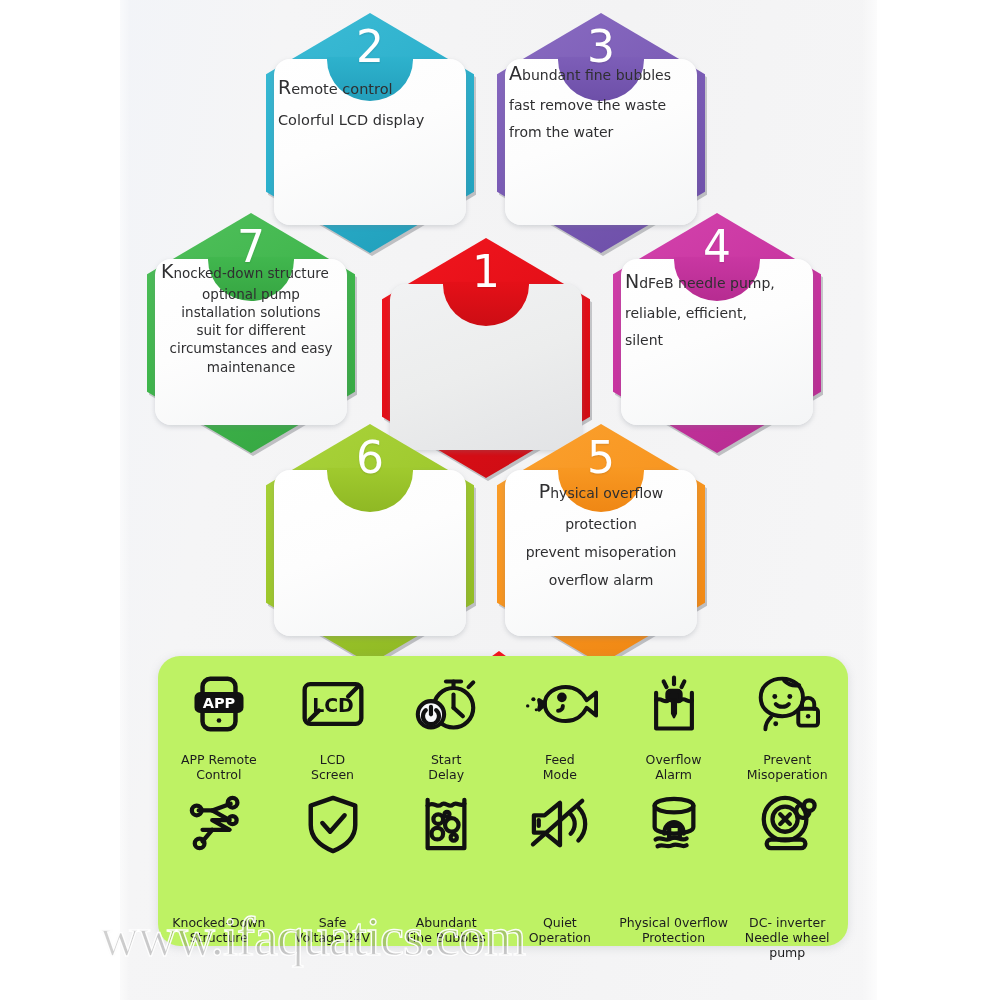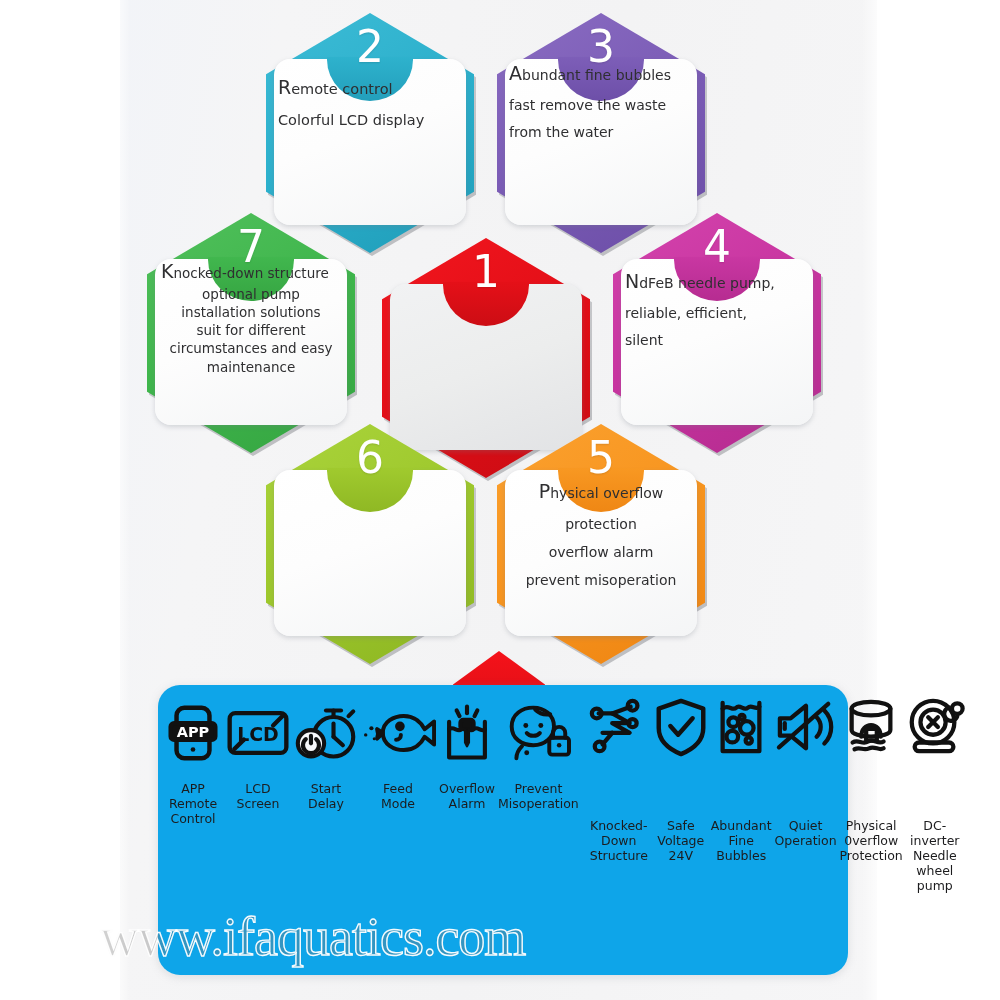--- a/index.html
+++ b/index.html
@@ -80,24 +80,24 @@
     background:linear-gradient(180deg,#f5121a 0%,#e00f16 100%);
   }
   .arrow-notch{
     position:absolute;left:469px;top:689px;width:60px;height:32px;
     border-bottom-left-radius:32px 32px;border-bottom-right-radius:32px 32px;
     background:linear-gradient(180deg,#ee1017 0%,#d80e14 100%);
   }
 
   
   .icon-panel{
-    position:absolute;left:158px;top:685px;width:690px;height:290px;
-    background:#0ea5e9;border-radius:22px;
+    position:absolute;left:158px;top:656px;width:690px;height:290px;
+    background:#bef264;border-radius:22px;
     box-shadow:0 2px 10px rgba(130,135,145,.22);
-    display:flex;
+    display:flex;flex-direction:column;
   }
   .icon-row{
     display:flex;flex:1;align-items:flex-start;padding:0 4px;
   }
   .icon-cell{
     flex:1;display:flex;flex-direction:column;align-items:center;
     padding-top:12px;
   }
   .icon-row.row2 .icon-cell{padding-top:6px;gap:43px;}
   .icon-art{height:72px;display:flex;align-items:center;justify-content:center;}
@@ -215,22 +215,22 @@
     <div class="shadowshape"></div>
     <div class="capshape">
       <div class="cap" style="background:linear-gradient(150deg,#fba12f 0%,#F7941E 50%,#ee8411 100%);"></div>
     </div>
     <div class="body"></div>
     <div class="notch" style="background:linear-gradient(180deg,#f89822 0%,#ef8714 100%);"></div>
     <div class="num">5</div>
     <div class="txt" style="top:48px;font-size:14px;line-height:2.0;">
       <div class="ln"><span class="cap1">P</span><span>hysical overflow</span></div>
       <div class="ln">protection</div>
+      <div class="ln">prevent misoperation</div>
       <div class="ln">overflow alarm</div>
-      <div class="ln">prevent misoperation</div>
     </div>
   </div>
 
   <div class="arrow"></div>
   <div class="arrow-notch"></div>
 
   <div class="icon-panel">
 
     <div class="icon-row row1">
 

